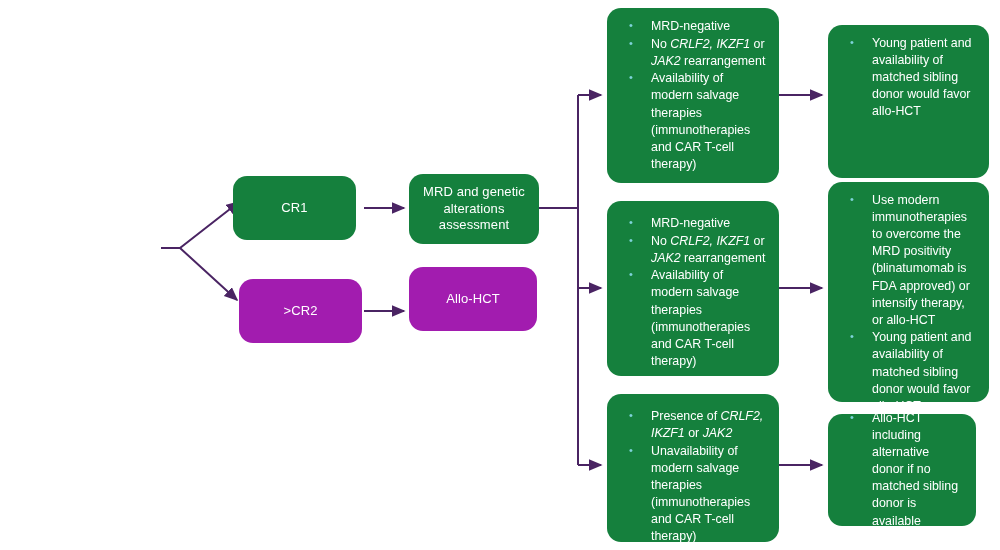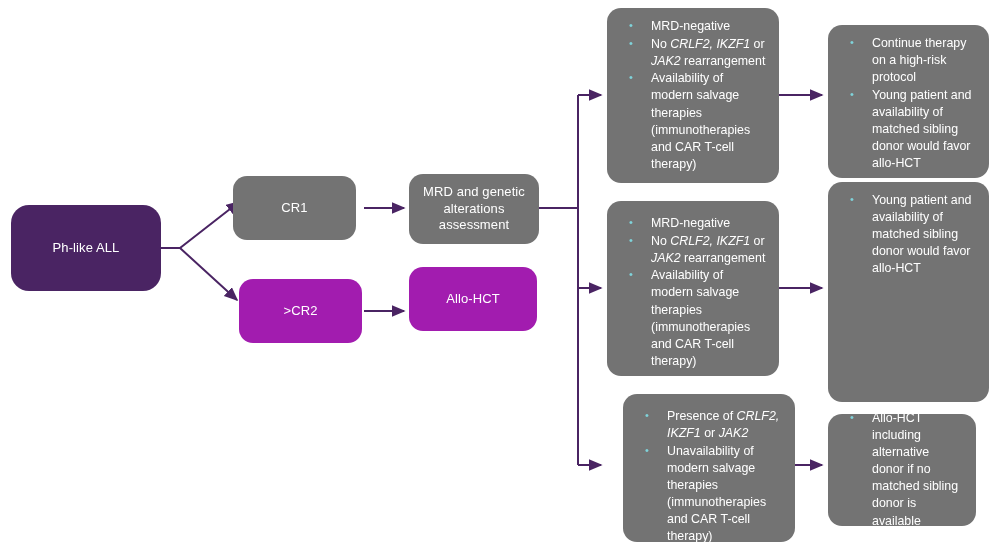--- a/index.html
+++ b/index.html
@@ -30,21 +30,21 @@
     box-sizing: border-box;
     border-radius: 14px;
     color: #ffffff;
     display: flex;
     align-items: center;
     justify-content: center;
     text-align: center;
     line-height: 1.28;
   }
   .node.purple { background: #4a2463; }
-  .node.teal   { background: #737373; }
+  .node.teal   { background: #15803d; }
   .node.gray   { background: #a21caf; }
 
   .node.simple {
     font-size: 13px;
     font-weight: 400;
     letter-spacing: 0.1px;
   }
   .node.bullets {
     display: block;
     text-align: left;
@@ -107,23 +107,20 @@
 
     <path class="edge-line" d="M578,95 L601,95" marker-end="url(#ah)"></path>
     <path class="edge-line" d="M578,288 L601,288" marker-end="url(#ah)"></path>
     <path class="edge-line" d="M578,465 L601,465" marker-end="url(#ah)"></path>
 
     <path class="edge-line" d="M779,95 L822,95" marker-end="url(#ah)"></path>
     <path class="edge-line" d="M779,288 L822,288" marker-end="url(#ah)"></path>
     <path class="edge-line" d="M779,465 L822,465" marker-end="url(#ah)"></path>
   </svg>
 
-  <div class="node purple simple" style="left:11px; top:205px; width:150px; height:86px; border-radius:18px;">
-    <span>Ph-like ALL</span>
-  </div>
 
   <div class="node teal simple" style="left:233px; top:176px; width:123px; height:64px;">
     <span>CR1</span>
   </div>
 
   <div class="node gray simple" style="left:239px; top:279px; width:123px; height:64px;">
     <span>&gt;CR2</span>
   </div>
 
   <div class="node teal simple" style="left:409px; top:174px; width:130px; height:70px;">
@@ -143,36 +140,36 @@
   </div>
 
   <div class="node teal bullets pad-mid" style="left:607px; top:201px; width:172px; height:175px;">
     <ul class="blist">
         <li><span>MRD-negative</span></li>
         <li><span>No </span><em class="gene">CRLF2, IKZF1</em><span> or </span><em class="gene">JAK2</em><span> rearrangement</span></li>
         <li><span>Availability of modern salvage therapies (immunotherapies and CAR T-cell therapy)</span></li>
       </ul>
   </div>
 
-  <div class="node teal bullets pad-mid" style="left:607px; top:394px; width:172px; height:148px;margin-left:16px;">
+  <div class="node teal bullets pad-mid" style="left:607px; top:394px; width:172px; height:148px;">
     <ul class="blist">
         <li><span>Presence of </span><em class="gene">CRLF2, IKZF1</em><span> or </span><em class="gene">JAK2</em></li>
         <li><span>Unavailability of modern salvage therapies (immunotherapies and CAR T-cell therapy)</span></li>
       </ul>
   </div>
 
   <div class="node teal bullets" style="left:828px; top:25px; width:161px; height:153px;">
     <ul class="blist">
-        <li><span>Continue therapy on a high-risk protocol</span></li>
         <li><span>Young patient and availability of matched sibling donor would favor allo-HCT</span></li>
       </ul>
   </div>
 
   <div class="node teal bullets" style="left:828px; top:182px; width:161px; height:220px;">
     <ul class="blist">
+        <li><span>Use modern immunotherapies to overcome the MRD positivity (blinatumomab is FDA approved) or intensify therapy, or allo-HCT</span></li>
         <li><span>Young patient and availability of matched sibling donor would favor allo-HCT</span></li>
       </ul>
   </div>
 
   <div class="node teal bullets" style="left:828px; top:414px; width:148px; height:112px; display:flex; align-items:center;">
     <ul class="blist" style="width:100%;">
         <li><span>Allo-HCT including alternative donor if no matched sibling donor is available</span></li>
       </ul>
   </div>
 

